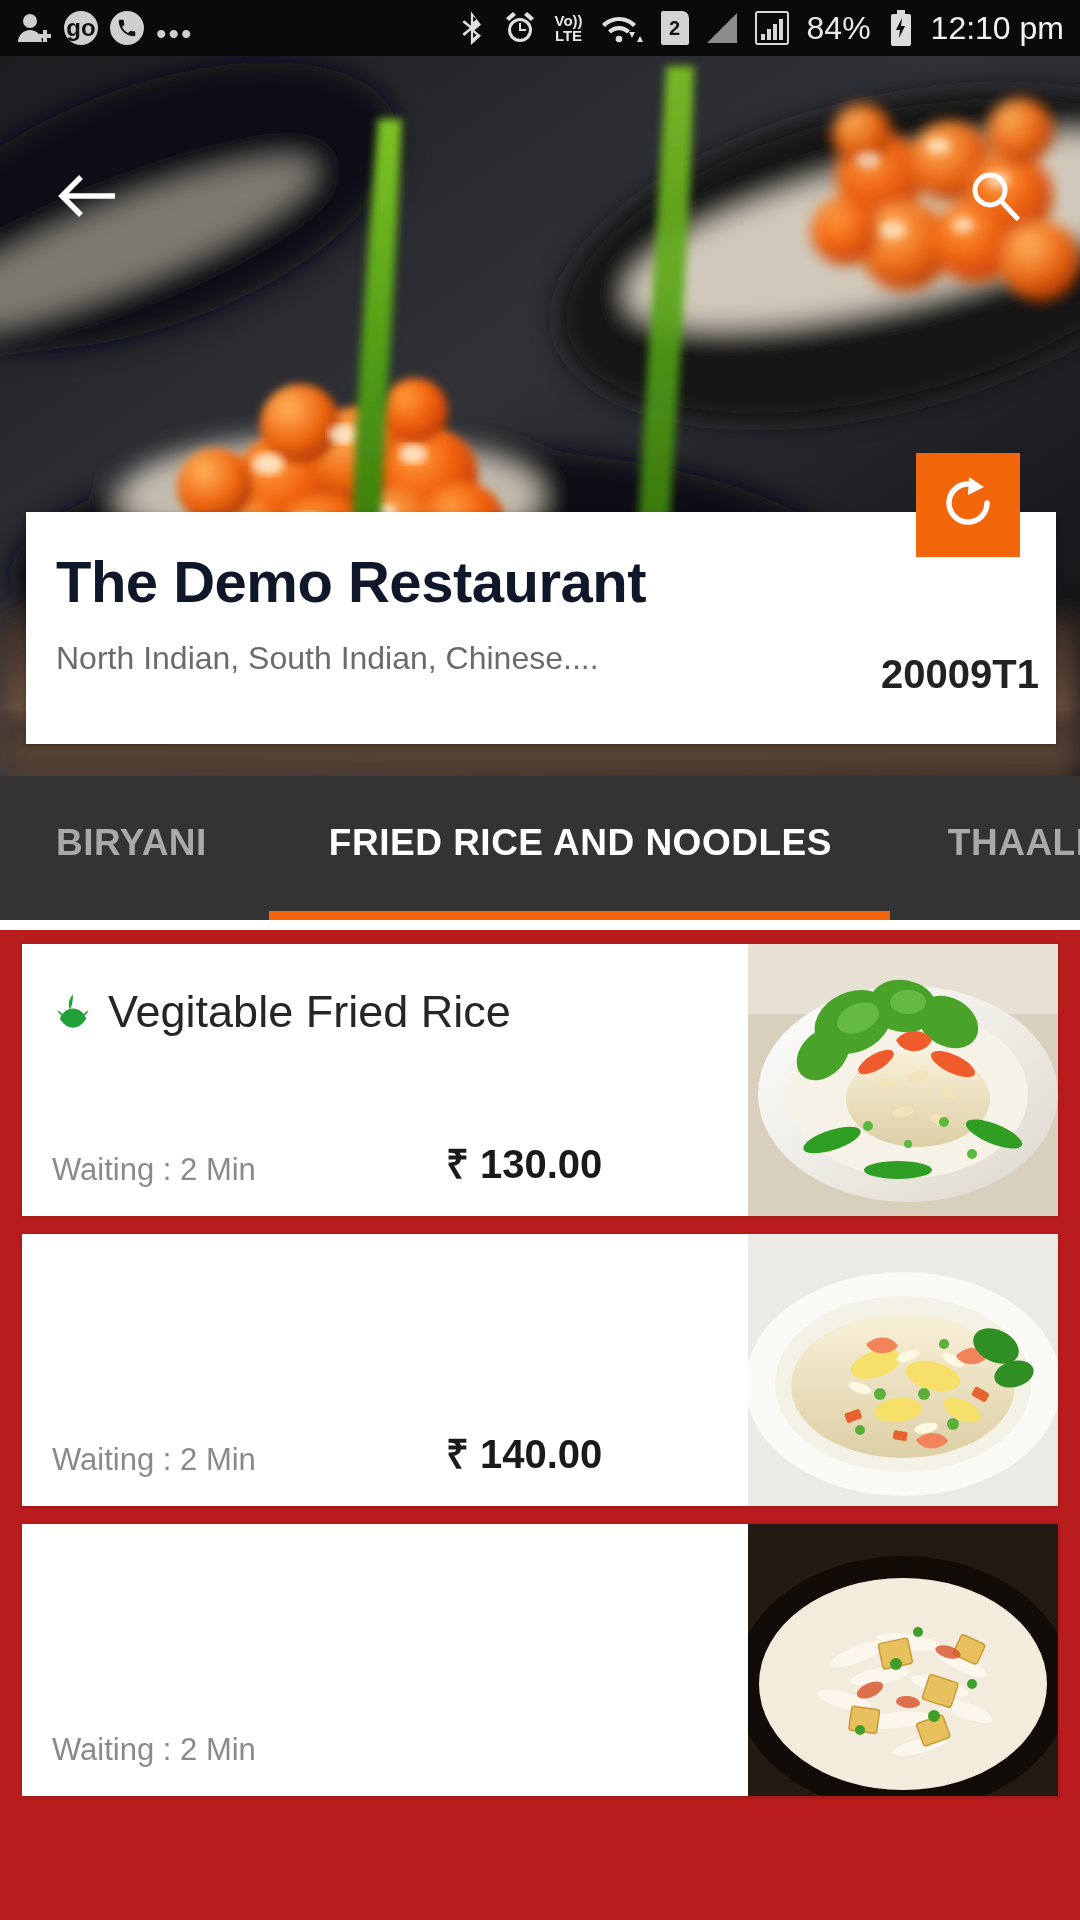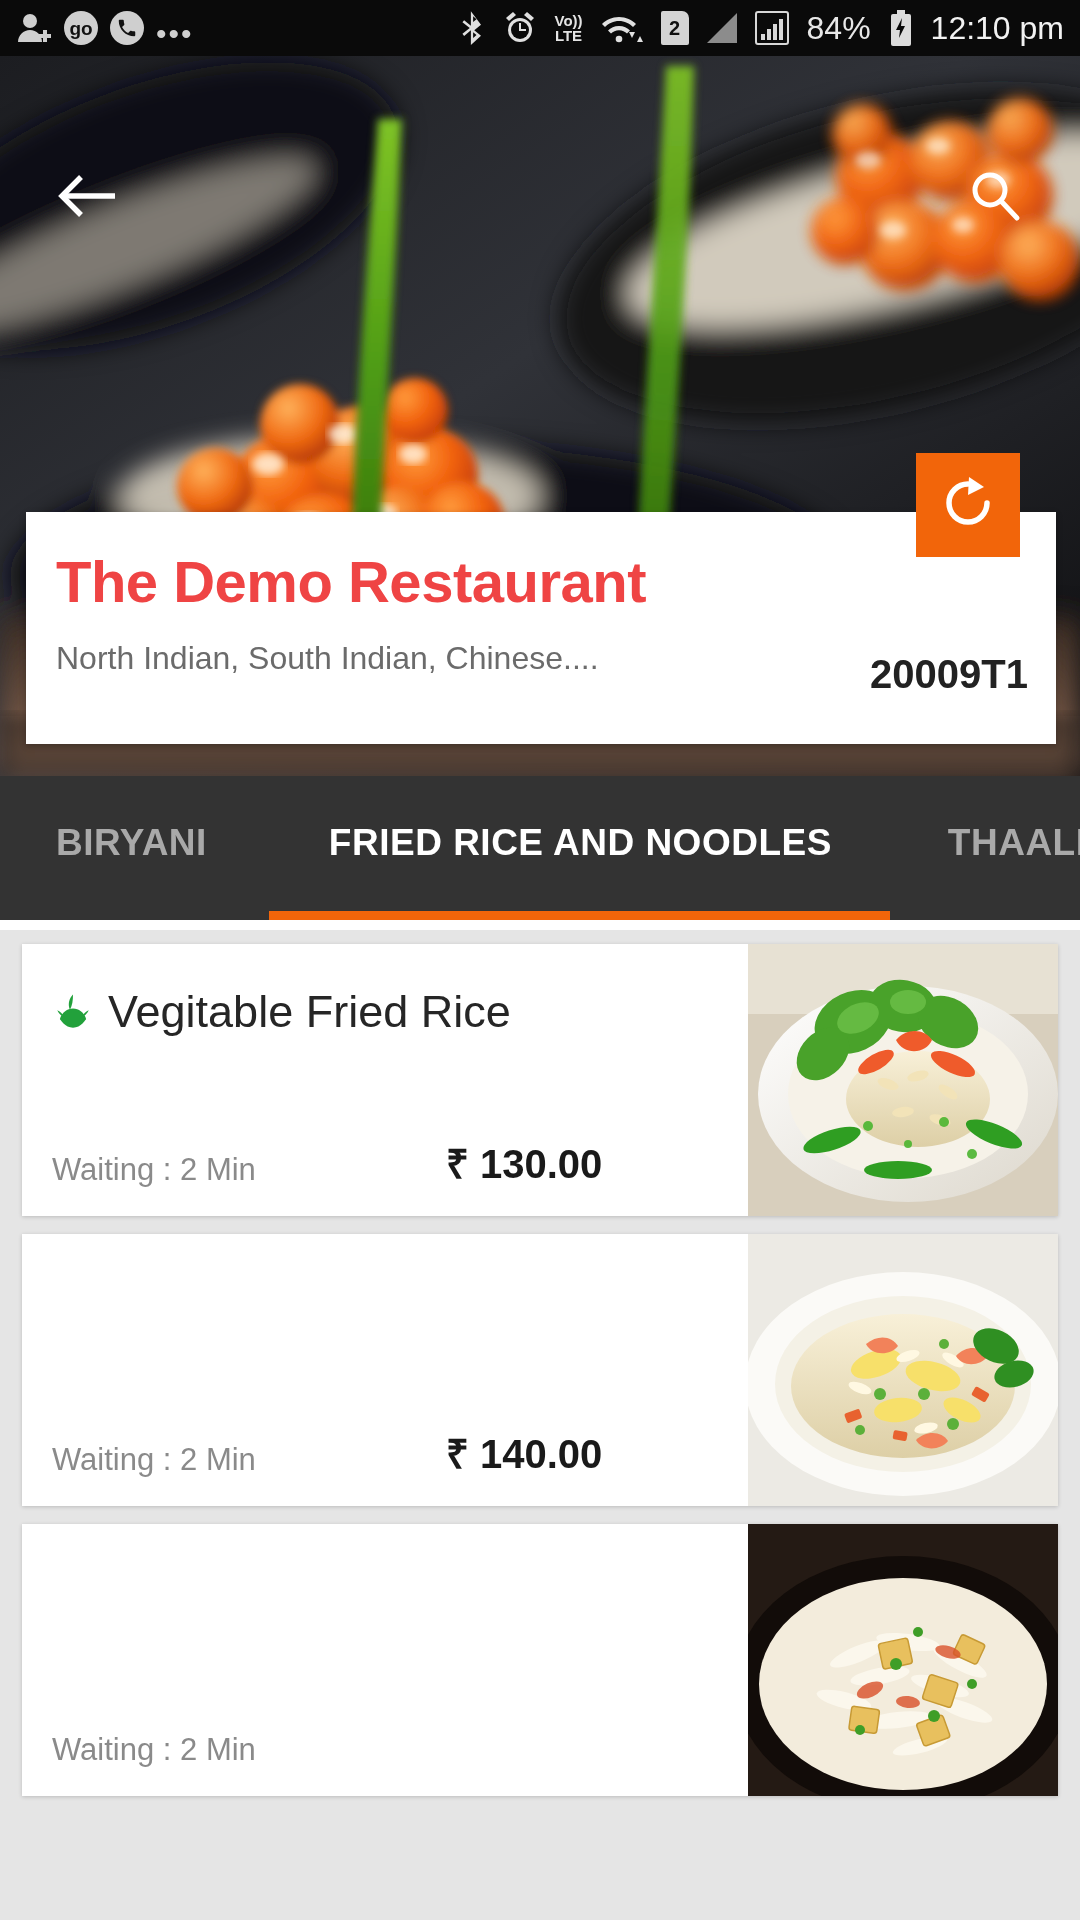--- a/index.html
+++ b/index.html
@@ -18,21 +18,21 @@
     display:flex; align-items:center; justify-content:space-between;
     padding:0 16px;
   }
   .sb-left { display:flex; align-items:center; gap:12px; }
   .sb-right { display:flex; align-items:center; gap:18px; }
   .sb-ico { display:flex; align-items:center; justify-content:center; }
   .circ {
     width:34px; height:34px; border-radius:50%;
     background:#cfcfcf; color:#111;
     display:flex; align-items:center; justify-content:center;
-    font-size:19px; font-weight:bold; line-height:1;
+    font-size:24px; font-weight:bold; line-height:1;
   }
   .dots { color:#cfcfcf; font-size:30px; letter-spacing:2px; line-height:10px;
           position:relative; top:6px; }
   .volte { display:flex; flex-direction:column; align-items:center;
            font-size:15px; font-weight:bold; line-height:15px; color:#e4e4e4; }
   .simcard {
     width:28px; height:34px; background:#d4d4d4; color:#111;
     font-size:20px; font-weight:bold;
     display:flex; align-items:center; justify-content:center;
     border-radius:2px 7px 2px 2px;
@@ -70,29 +70,29 @@
   }
 
   
   .info-card {
     position:absolute; left:26px; top:512px; width:1030px; height:232px;
     background:#ffffff;
     box-shadow:0 2px 6px rgba(0,0,0,0.25);
   }
   .rest-name {
     position:absolute; left:30px; top:36px;
-    font-size:58px; font-weight:bold; color:#ef4444;
+    font-size:58px; font-weight:bold; color:#0f172a;
     letter-spacing:-0.5px; white-space:nowrap;
   }
   .rest-cuisine {
     position:absolute; left:30px; top:128px;
     font-size:32px; color:#6b6b6b; white-space:nowrap;
   }
   .table-code {
-    position:absolute; right:28px; top:140px;
+    position:absolute; right:17px; top:140px;
     font-size:40px; font-weight:bold; color:#222222; white-space:nowrap;
   }
   .refresh-fab {
     position:absolute; left:916px; top:453px; width:104px; height:104px;
     background:#f2650a;
     display:flex; align-items:center; justify-content:center;
     z-index:5;
   }
 
   
@@ -109,21 +109,21 @@
     color:#a9a9a9;
   }
   .tab.active { color:#ffffff; }
   .tab-underline {
     position:absolute; bottom:0; left:0; right:0; height:9px; background:#f2650a;
   }
 
   
   .menu-list {
     position:absolute; top:930px; left:0; width:1080px; height:990px;
-    background:#e5e5e5; padding:14px 22px 0 22px; overflow:hidden;
+    background:#b91c1c; padding:14px 22px 0 22px; overflow:hidden;
   }
   .menu-card {
     position:relative; width:1036px; height:272px;
     background:#ffffff; margin-bottom:18px;
     box-shadow:0 1px 4px rgba(0,0,0,0.18);
     overflow:hidden;
   }
   .item-head { position:absolute; left:30px; top:42px; display:flex; align-items:center; gap:14px; }
   .diet-icon { width:42px; height:42px; display:block; }
   .item-name { font-size:45px; color:#262626; white-space:nowrap; }

